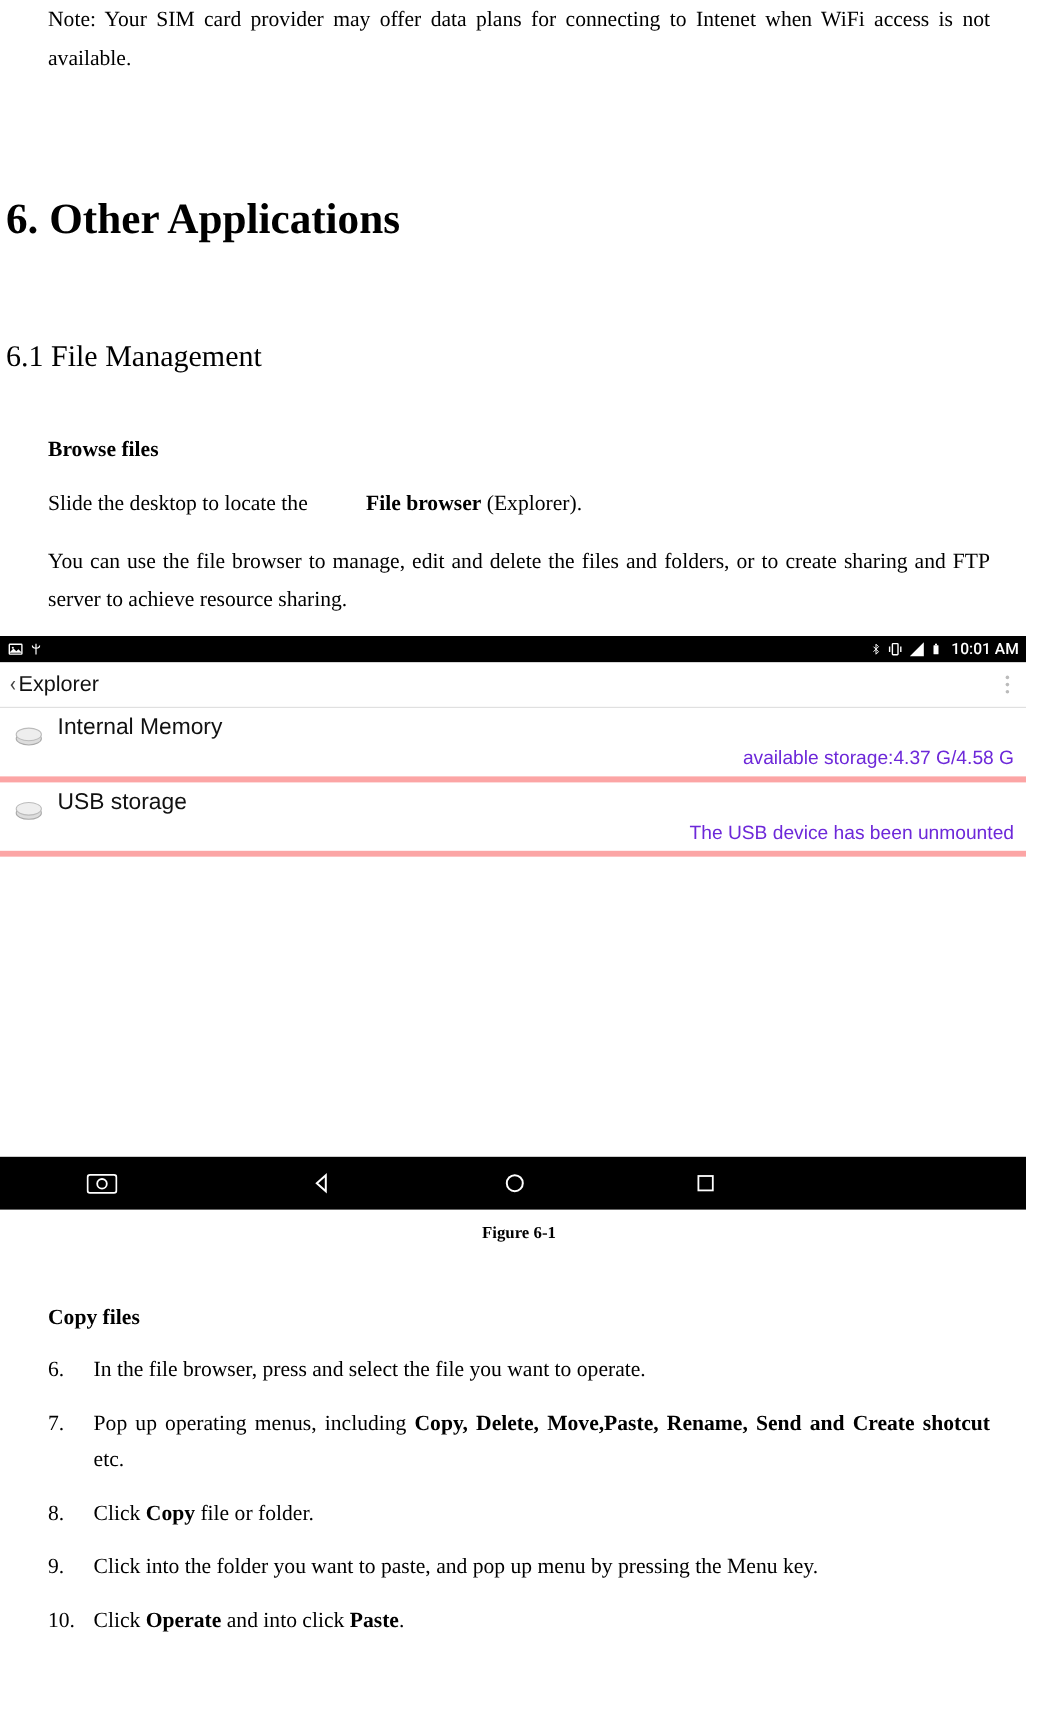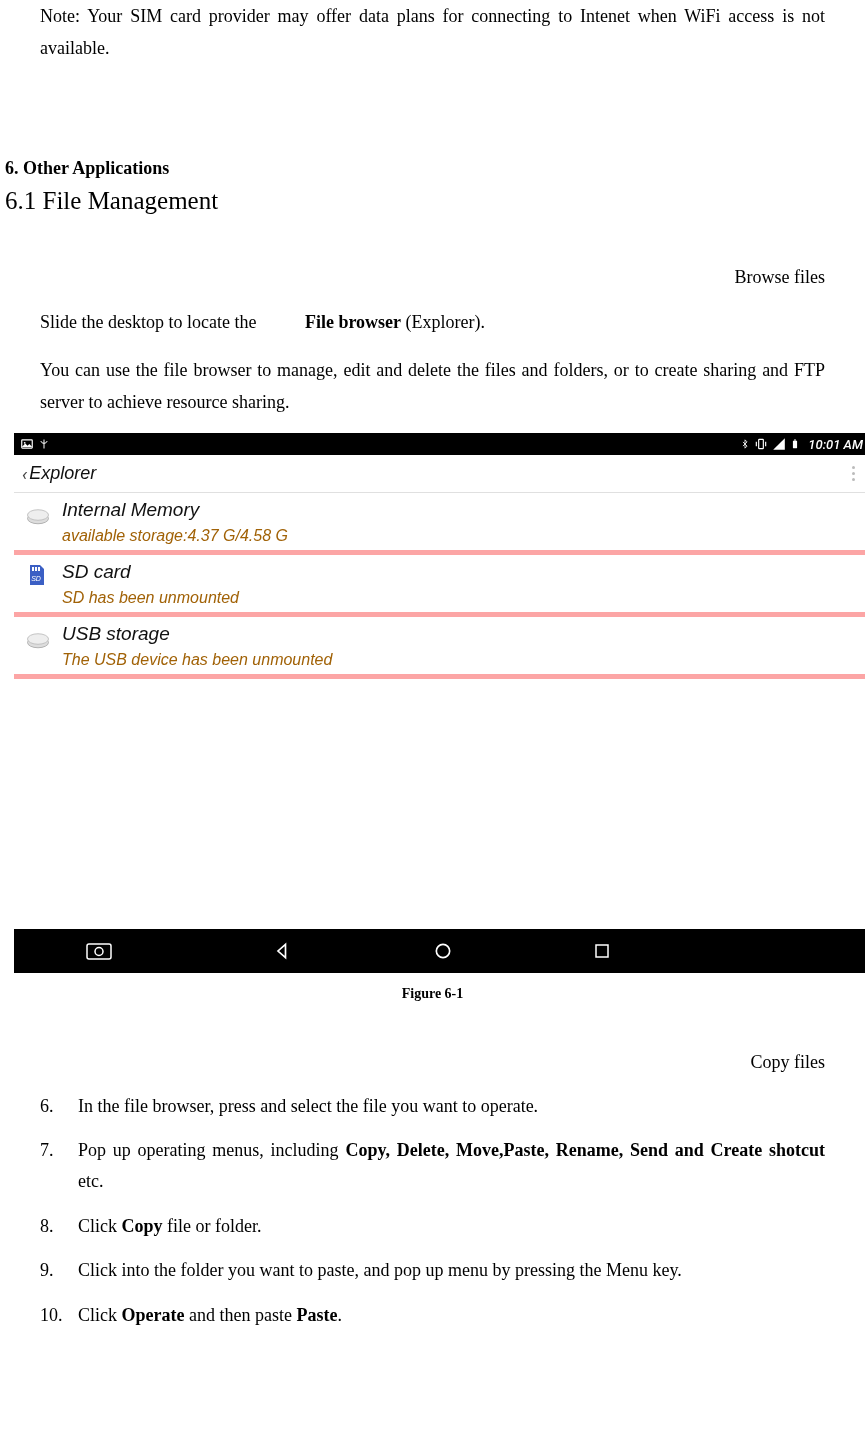--- a/index.html
+++ b/index.html
@@ -13,49 +13,48 @@
     }
     .page { padding: 0; }
     .note-para {
       padding: 0 40px;
       text-align: justify;
       margin-bottom: 90px;
       line-height: 1.8;
     }
     .note-para b { font-weight: normal; }
     h2.section-hdr {
-      font-size: 18px;
+      font-size: 36px;
       font-weight: bold;
       padding: 0 5px;
+      margin-bottom: 70px;
     }
     h3.sub-hdr {
       font-size: 25px;
       font-weight: normal;
       padding: 0 5px;
       margin-bottom: 45px;
     }
     .sub-b {
-      font-weight: normal;
+      font-weight: bold;
       padding: 0 40px;
       margin-bottom: 15px;
-      text-align: right;
     }
     .para {
       padding: 0 40px;
       text-align: justify;
       margin-bottom: 15px;
       line-height: 1.8;
     }
     .para b { font-weight: bold; margin-left: 44px; }
 
     
     .figure-wrap {
-      padding: 0 14px;
+      padding: 0 0;
       margin-top: 5px;
-      font-style: italic;
     }
     .screenshot {
       width: 855px;
       border: none;
       font-family: Roboto, Arial, sans-serif;
       background: #fff;
     }
     .statusbar {
       height: 22px;
       background: #000;
@@ -120,23 +119,23 @@
       flex: 0 0 auto;
     }
     .storage-item .texts { flex: 1; }
     .storage-item .label {
       font-size: 19px;
       color: #111;
       font-family: Arial, sans-serif;
       line-height: 1.2;
     }
     .storage-item .sub {
-      text-align: left;
+      text-align: right;
       font-size: 16px;
-      color: #a16207;
+      color: #6d28d9;
       font-family: Arial, sans-serif;
       margin-top: 2px;
     }
     .storage-blank { height: 250px; background: #fff; }
 
     .navbar {
       height: 44px;
       background: #000;
       display: flex;
       align-items: center;
@@ -262,35 +261,20 @@
                 <ellipse cx="16" cy="20" rx="12" ry="6" fill="#ddd" stroke="#aaa"></ellipse>
                 <ellipse cx="16" cy="16" rx="12" ry="6" fill="#eee" stroke="#bbb"></ellipse>
               </svg>
           </div>
           <div class="texts">
             <div class="label">Internal Memory</div>
             <div class="sub">available storage:4.37 G/4.58 G</div>
           </div>
         </div>
 
-        <div class="storage-item">
-          <div class="icon-slot">
-            <svg width="24" height="24" viewBox="0 0 24 24">
-                <path d="M6 2 h10 l4 4 v16 h-14 z" fill="#3b5fc4"></path>
-                <rect x="8" y="4" width="2" height="4" fill="#fff"></rect>
-                <rect x="11" y="4" width="2" height="4" fill="#fff"></rect>
-                <rect x="14" y="4" width="2" height="4" fill="#fff"></rect>
-                <text x="12" y="18" font-size="7" fill="#fff" text-anchor="middle" font-family="Arial">SD</text>
-              </svg>
-          </div>
-          <div class="texts">
-            <div class="label">SD card</div>
-            <div class="sub">SD has been unmounted</div>
-          </div>
-        </div>
 
         <div class="storage-item">
           <div class="icon-slot">
             <svg width="28" height="28" viewBox="0 0 32 32">
                 <ellipse cx="16" cy="20" rx="12" ry="6" fill="#ddd" stroke="#aaa"></ellipse>
                 <ellipse cx="16" cy="16" rx="12" ry="6" fill="#eee" stroke="#bbb"></ellipse>
               </svg>
           </div>
           <div class="texts">
             <div class="label">USB storage</div>
@@ -347,17 +331,17 @@
     <li>
       <span class="num">8.</span>
       <span class="txt"><span>Click </span><b>Copy</b><span> file or folder.</span></span>
     </li>
     <li>
       <span class="num">9.</span>
       <span class="txt"><span>Click into the folder you want to paste, and pop up menu by pressing the Menu key.</span></span>
     </li>
     <li>
       <span class="num">10.</span>
-      <span class="txt"><span>Click </span><b>Operate</b><span> and then paste </span><b>Paste</b><span>.</span></span>
+      <span class="txt"><span>Click </span><b>Operate</b><span> and into click </span><b>Paste</b><span>.</span></span>
     </li>
   </ul>
 
 </div>
 
 </body></html>

